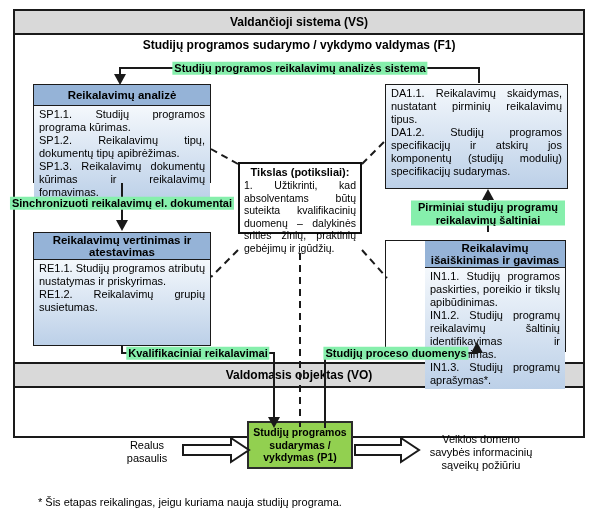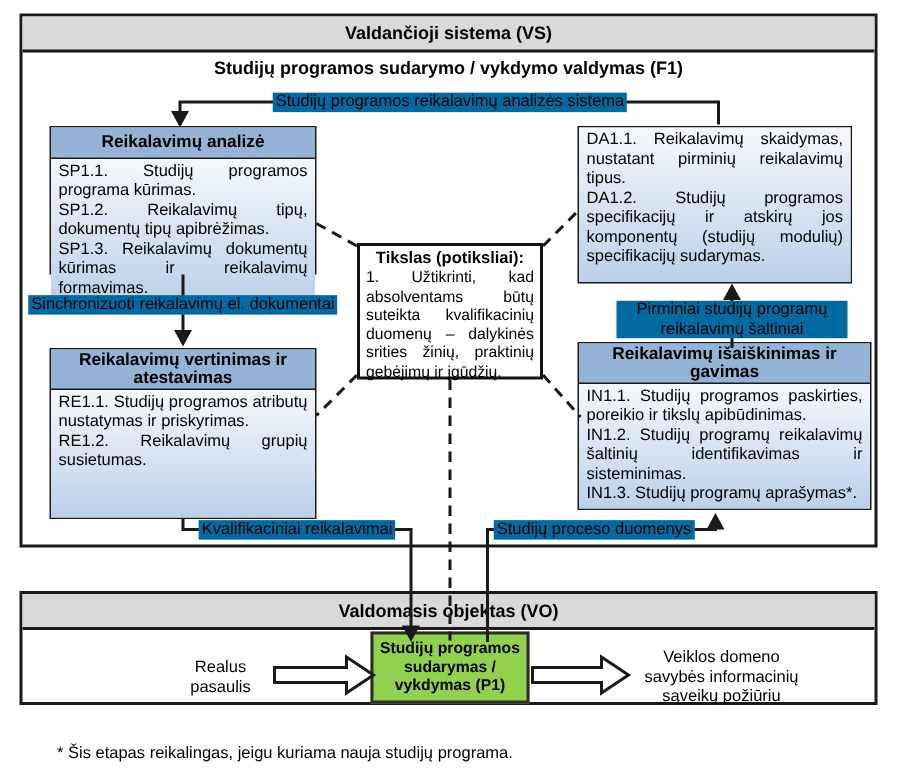--- a/index.html
+++ b/index.html
@@ -28,27 +28,27 @@
     display:flex;align-items:center;justify-content:center;padding:1px 2px;
   }
   .hdr1{min-height:18px;}
   .hdr2{min-height:24px;}
   .bbox-body{
     flex:1;background:linear-gradient(to bottom,var(--box-body-top),var(--box-body-bottom));
     padding:2px 5px;font-size:11px;line-height:13px;text-align:justify;
   }
   .bbox-body p{margin:0;}
   .goal-box{
-    position:absolute;left:238px;top:162px;width:124px;height:91px;box-sizing:border-box;
+    position:absolute;left:238px;top:162px;width:124px;height:72px;box-sizing:border-box;
     border:2px solid #111;background:#fff;padding:2px 4px;z-index:1;
   }
   .goal-title{font-weight:bold;font-size:11px;line-height:13px;text-align:center;margin:0;}
   .goal-body{font-size:10.5px;line-height:12.6px;text-align:justify;margin:0;}
   .connectors{position:absolute;left:0;top:0;width:610px;height:522px;z-index:2;pointer-events:none;}
-  .line-label{position:absolute;background:#0369a1;font-size:11px;line-height:12.5px;z-index:3;padding:0 2px;}
+  .line-label{position:absolute;background:#86efac;font-size:11px;line-height:12.5px;z-index:3;padding:0 2px;font-weight:bold;}
   .nowrap{white-space:nowrap;}
   .ctr{transform:translate(-50%,-50%);text-align:center;}
   .green-box{
     position:absolute;left:247px;top:421px;width:106px;height:48px;box-sizing:border-box;
     background:var(--process-green);border:2px solid #2b2b2b;z-index:1;
     display:flex;flex-direction:column;align-items:center;justify-content:center;
     font-weight:bold;font-size:10.5px;line-height:12.5px;text-align:center;
   }
   .plain-label{position:absolute;font-size:11px;line-height:13px;z-index:1;}
   .footnote{position:absolute;left:38px;top:496px;font-size:11px;}
@@ -56,21 +56,21 @@
 </head>
 <body>
 
 <div class="canvas">
 
   <div class="section-box" style="left:13px;top:9px;width:572px;height:356px;">
     <div class="section-header">Valdančioji sistema (VS)</div>
   </div>
   <div class="f1-title">Studijų programos sudarymo / vykdymo valdymas (F1)</div>
 
-  <div class="section-box" style="left:13px;top:362px;width:572px;height:76px;margin-top:32px;">
+  <div class="section-box" style="left:13px;top:362px;width:572px;height:76px;">
     <div class="section-header">Valdomasis objektas (VO)</div>
   </div>
 
   <div class="bbox" style="left:33px;top:84px;width:178px;height:99px;">
     <div class="bbox-header hdr1">Reikalavimų analizė</div>
     <div class="bbox-body">
       <p>SP1.1. Studijų programos programa kūrimas.</p>
       <p>SP1.2. Reikalavimų tipų, dokumentų tipų apibrėžimas.</p>
       <p>SP1.3. Reikalavimų dokumentų kūrimas ir reikalavimų formavimas.</p>
     </div>
@@ -84,21 +84,21 @@
   </div>
 
   <div class="bbox" style="left:33px;top:232px;width:178px;height:114px;">
     <div class="bbox-header hdr2">Reikalavimų vertinimas ir atestavimas</div>
     <div class="bbox-body">
       <p>RE1.1. Studijų programos atributų nustatymas ir priskyrimas.</p>
       <p>RE1.2. Reikalavimų grupių susietumas.</p>
     </div>
   </div>
 
-  <div class="bbox" style="left:385px;top:228px;width:196px;height:112px;">
+  <div class="bbox" style="left:385px;top:240px;width:181px;height:112px;padding-left:39px;">
     <div class="bbox-header hdr2">Reikalavimų išaiškinimas ir gavimas</div>
     <div class="bbox-body">
       <p>IN1.1. Studijų programos paskirties, poreikio ir tikslų apibūdinimas.</p>
       <p>IN1.2. Studijų programų reikalavimų šaltinių identifikavimas ir sisteminimas.</p>
       <p>IN1.3. Studijų programų aprašymas*.</p>
     </div>
   </div>
 
   <div class="goal-box">
     <p class="goal-title">Tikslas (potiksliai):</p>

